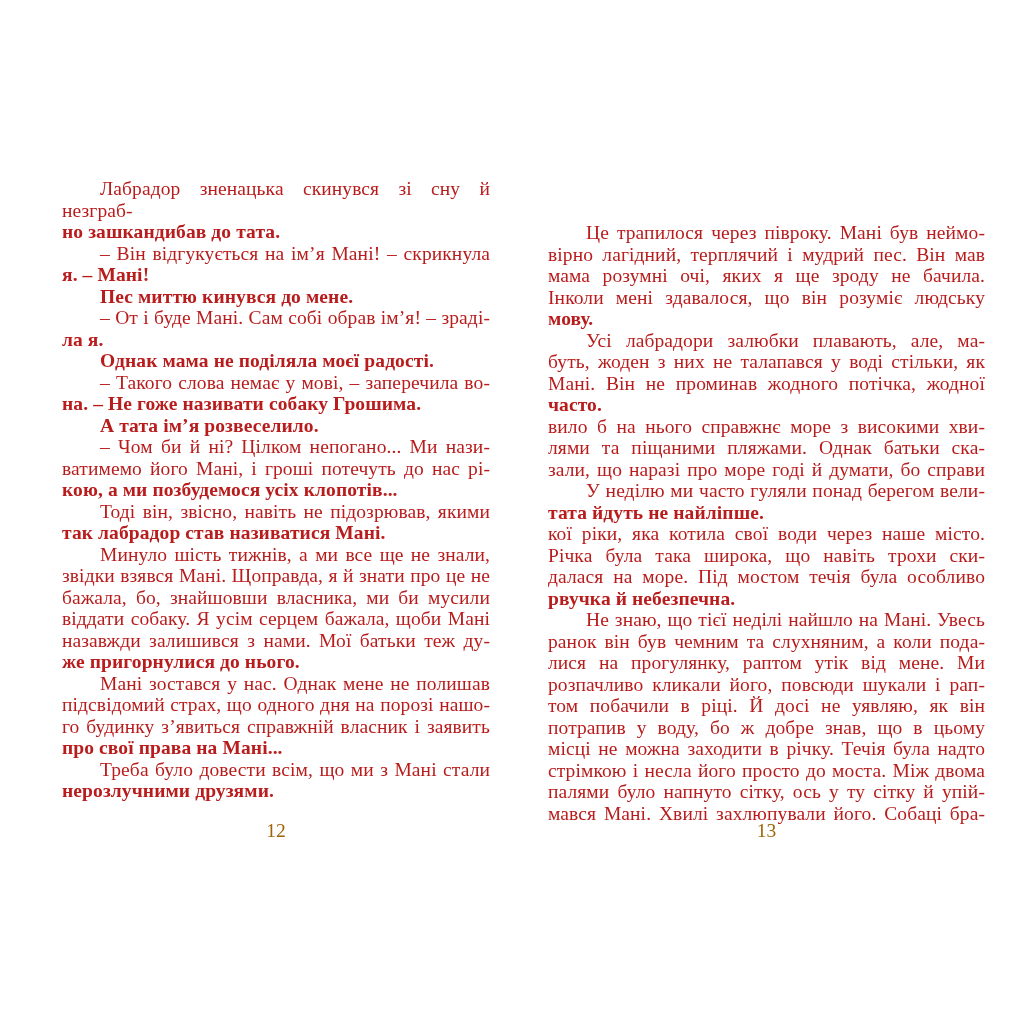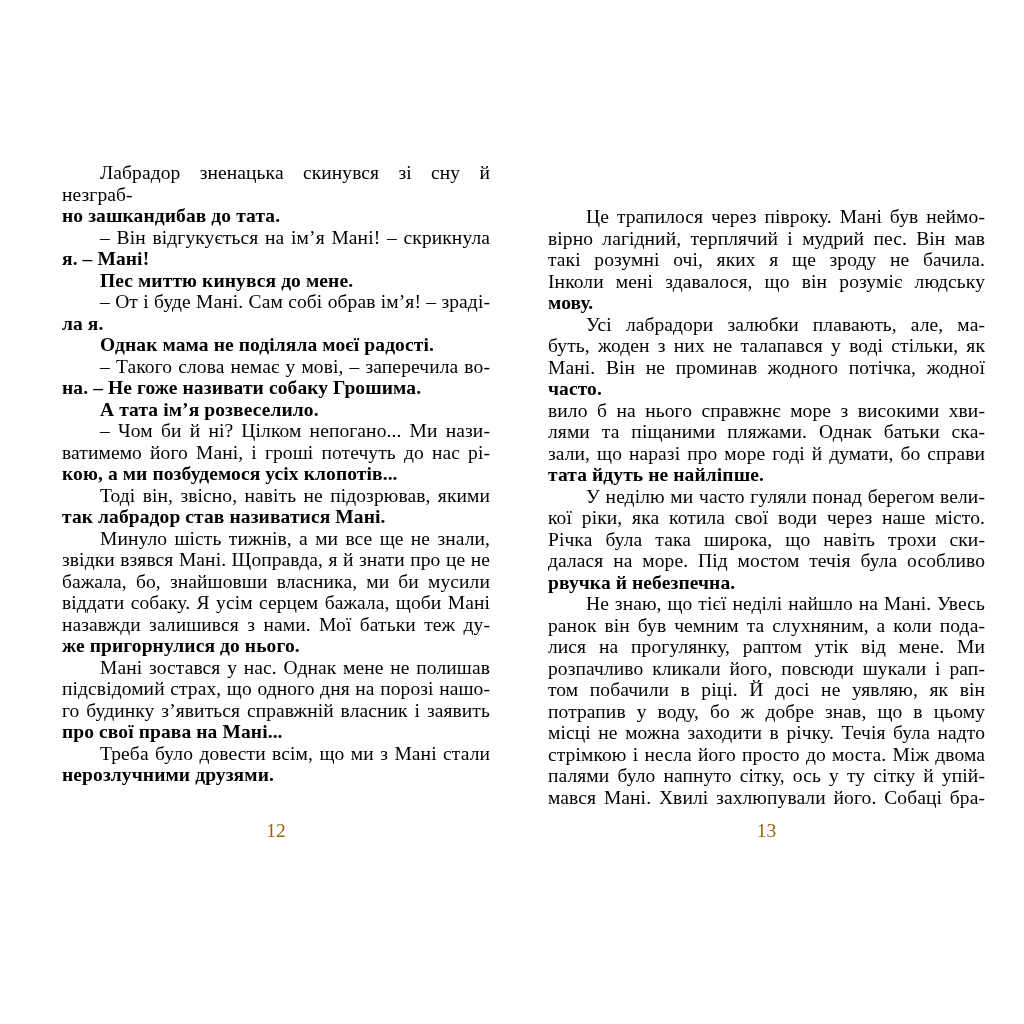--- a/index.html
+++ b/index.html
@@ -6,24 +6,24 @@
   body{
     width:1024px;height:1024px;
     background:#ffffff;
     font-family:"Liberation Serif","DejaVu Serif",serif;
     position:relative;
     overflow:hidden;
   }
   .spread{position:absolute;inset:0;background:#ffffff;}
   .text-col{
     position:absolute;
-    top:162px;
+    top:178px;
     font-size:19.5px;
     line-height:21.5px;
-    color:#000000;
+    color:#b91c1c;
     letter-spacing:0.1px;
     overflow:visible;
   }
   .col-left{left:62px;width:428px;}
   .col-right{left:548px;width:437px;margin-top:44px;}
   .line{
     text-align:justify;
     text-align-last:justify;
     -moz-text-align-last:justify;
     white-space:normal;
@@ -77,32 +77,32 @@
         <div class="line pfirst">Треба було довести всім, що ми з Мані стали</div>
         <div class="line plast">нерозлучними друзями.</div>
       </div>
     <div class="folio folio-left">12</div>
   </section>
 
   <section>
     <div class="text-col col-right">
         <div class="line pfirst">Це трапилося через півроку. Мані був неймо-</div>
         <div class="line">вірно лагідний, терплячий і мудрий пес. Він мав</div>
-        <div class="line">такі розумні очі, яких я ще зроду не бачила.</div>
+        <div class="line">мама розумні очі, яких я ще зроду не бачила.</div>
         <div class="line">Інколи мені здавалося, що він розуміє людську</div>
         <div class="line plast">мову.</div>
         <div class="line pfirst">Усі лабрадори залюбки плавають, але, ма-</div>
         <div class="line">буть, жоден з них не талапався у воді стільки, як</div>
         <div class="line">Мані. Він не проминав жодного потічка, жодної</div>
         <div class="line plast">часто.</div>
         <div class="line">вило б на нього справжнє море з високими хви-</div>
         <div class="line">лями та піщаними пляжами. Однак батьки ска-</div>
         <div class="line">зали, що наразі про море годі й думати, бо справи</div>
+        <div class="line pfirst">У неділю ми часто гуляли понад берегом вели-</div>
         <div class="line plast">тата йдуть не найліпше.</div>
-        <div class="line pfirst">У неділю ми часто гуляли понад берегом вели-</div>
         <div class="line">кої ріки, яка котила свої води через наше місто.</div>
         <div class="line">Річка була така широка, що навіть трохи ски-</div>
         <div class="line">далася на море. Під мостом течія була особливо</div>
         <div class="line plast">рвучка й небезпечна.</div>
         <div class="line pfirst">Не знаю, що тієї неділі найшло на Мані. Увесь</div>
         <div class="line">ранок він був чемним та слухняним, а коли пода-</div>
         <div class="line">лися на прогулянку, раптом утік від мене. Ми</div>
         <div class="line">розпачливо кликали його, повсюди шукали і рап-</div>
         <div class="line">том побачили в ріці. Й досі не уявляю, як він</div>
         <div class="line">потрапив у воду, бо ж добре знав, що в цьому</div>

